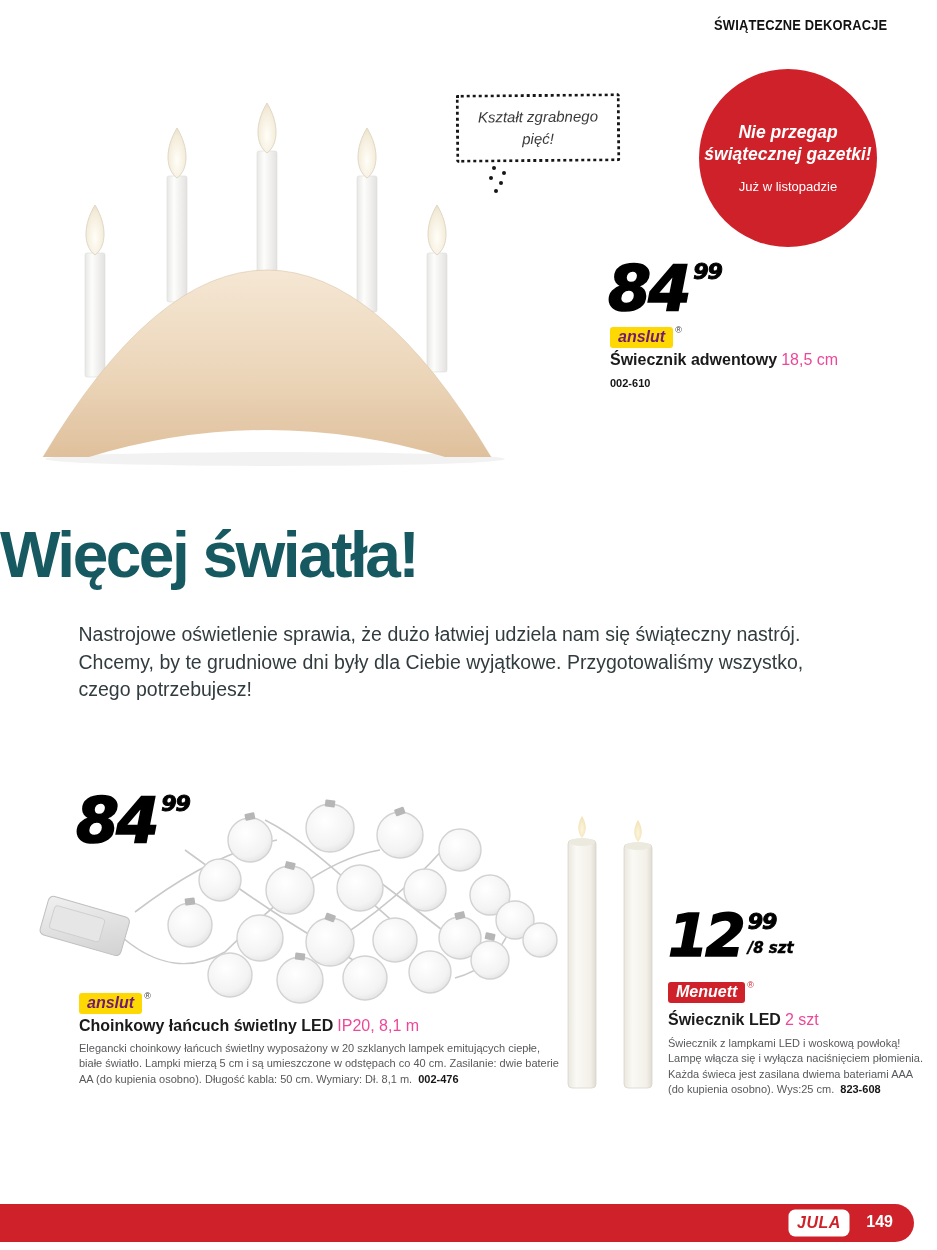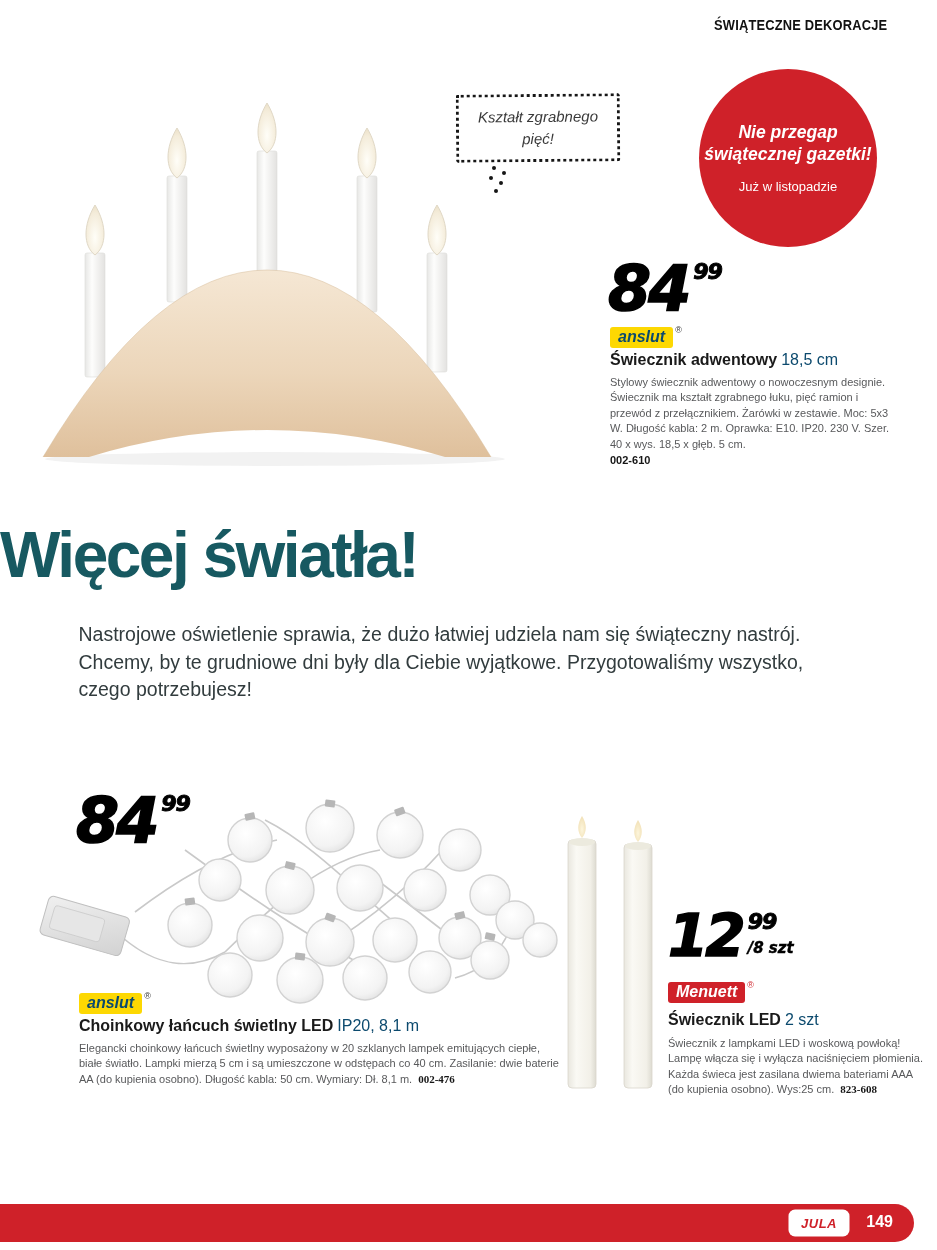--- a/index.html
+++ b/index.html
@@ -34,55 +34,55 @@
   .p-dec{font-size:22px;line-height:.9;letter-spacing:-1px;-webkit-text-stroke:1px #000;}
   .p-unit{font-size:15px;letter-spacing:0;-webkit-text-stroke:.4px #000;margin-top:7px;}
   .price1{left:608px;top:262px;}
   .price2{left:76px;top:794px;}
   .price3{left:668px;top:912px;}
   .price3 .p-int{font-size:58px;}
 
   
   .brand{display:inline-block;font-weight:bold;font-style:italic;font-size:16px;
     padding:2px 8px 3px 8px;border-radius:3px;line-height:1;}
-  .brand-anslut{background:#fdd802;color:#0c4a6e;}
+  .brand-anslut{background:#fdd802;color:#701a75;}
   .brand-menuett{background:#cf2129;color:#fff;}
   .reg{font-size:9px;vertical-align:top;position:relative;top:-2px;margin-left:2px;color:#333;}
   .reg-red{color:#cf2129;}
   .brand-row1{position:absolute;left:610px;top:327px;}
   .brand-row2{position:absolute;left:79px;top:993px;}
   .brand-row3{position:absolute;left:668px;top:982px;}
 
   
   .ptitle{position:absolute;font-size:16px;color:#1a1a1a;}
   .ptitle .t-bold{font-weight:bold;}
-  .ptitle .t-rest{color:#0c4a6e;margin-left:4px;}
+  .ptitle .t-rest{color:#ec4899;margin-left:4px;}
   .pt1{left:610px;top:351px;}
   .pt2{left:79px;top:1017px;}
   .pt3{left:668px;top:1011px;}
   .pdesc{position:absolute;font-size:11px;line-height:1.4;color:#58595b;}
   .pd1{left:610px;top:375px;width:292px;}
   .pd2{left:79px;top:1041px;width:487px;}
   .pd3{left:668px;top:1036px;width:256px;}
   .code{font-weight:bold;color:#161616;}
   .code-block{display:block;margin-top:1px;}
-  .code-inline{display:inline;margin-left:3px;font-family:Liberation Serif, serif;}
+  .code-inline{display:inline;margin-left:3px;}
 
   
   .sec-title{position:absolute;left:0;right:0;top:518px;text-align:left;
     font-size:64px;font-weight:bold;letter-spacing:-2.5px;color:#175961;}
   .sec-intro{position:absolute;left:50%;transform:translateX(-50%);top:621px;width:780px;
     font-size:19.5px;line-height:1.42;color:#323c3e;}
 
   
   .footer-bar{position:absolute;left:0;top:1204px;width:914px;height:38px;
     background:#cf2129;border-radius:0 19px 19px 0;}
   .jula-box{position:absolute;right:66px;top:7px;width:58px;height:24px;background:#fff;
     border-radius:5px;display:flex;align-items:center;justify-content:center;
-    color:#cf2129;font-weight:bold;font-style:italic;font-size:13px;letter-spacing:.5px;
+    color:#cf2129;font-weight:bold;font-style:italic;font-size:16px;letter-spacing:.5px;
     box-shadow:0 0 0 1.5px #fff;margin-left:41px;}
   .page-num{position:absolute;right:21px;top:9px;color:#fff;font-weight:bold;font-size:16px;}
 
   .img-abs{position:absolute;}
 </style>
 </head>
 <body>
 
 <div id="page">
 
@@ -164,21 +164,20 @@
         <span class="p-dec">99</span>
       </span>
   </div>
   <div class="brand-row1">
     <span class="brand brand-anslut">anslut</span><span class="reg">®</span>
   </div>
   <div class="ptitle pt1">
     <span class="t-bold">Świecznik adwentowy</span><span class="t-rest">18,5 cm</span>
   </div>
   <div class="pdesc pd1">
-    <span>Stylowy świecznik adwentowy o nowoczesnym designie. Świecznik ma kształt zgrabnego łuku, pięć ramion i przewód z przełącznikiem. Żarówki w zestawie. Moc: 5x3 W. Długość kabla: 2 m. Oprawka: E10. IP20. 230 V. Szer. 40 x wys. 18,5 x głęb. 5 cm.</span>
     <span class="code code-block">002-610</span>
   </div>
 
   <div class="sec-title">Więcej światła!</div>
   <div class="sec-intro">Nastrojowe oświetlenie sprawia, że dużo łatwiej udziela nam się świąteczny nastrój. Chcemy, by te grudniowe dni były dla Ciebie wyjątkowe. Przygotowaliśmy wszystko, czego potrzebujesz!</div>
 
   <div class="price price2">
     <span class="p-int">84</span>
     <span class="p-col">
         <span class="p-dec">99</span>

